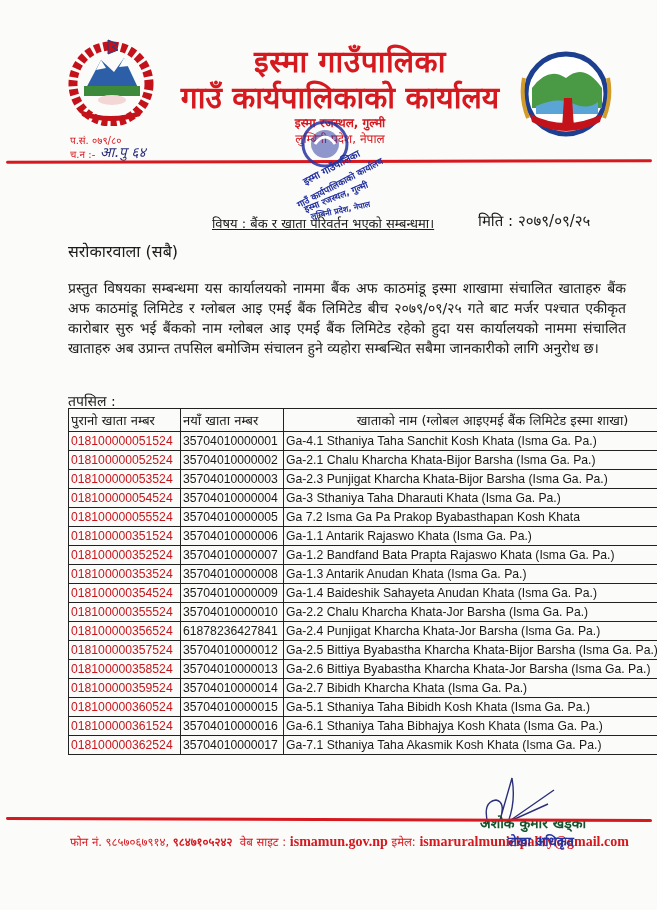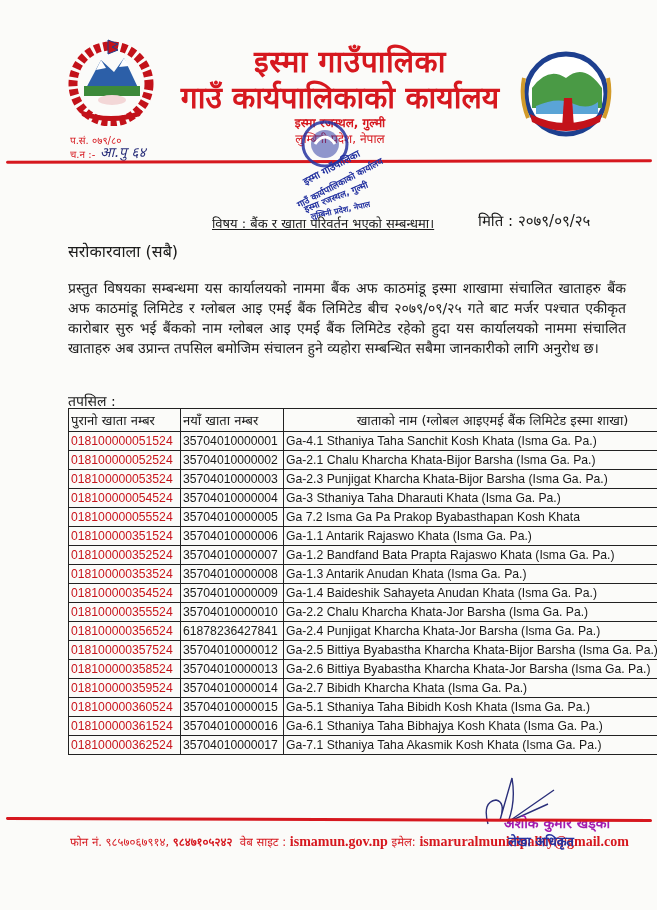--- a/index.html
+++ b/index.html
@@ -36,21 +36,21 @@
   #accounts-table th, #accounts-table td { border:1px solid #222; padding:1px 2px; text-align:left; vertical-align:middle; white-space:nowrap; }
   #accounts-table th { font-weight:normal; font-size:13px; height:20px; font-family:"DejaVu Sans", sans-serif; }
   #accounts-table th.c3 { text-align:center; }
   #accounts-table td { height:16px; }
   #accounts-table td.old { color:#c8161d; width:107px; }
   #accounts-table td.new { width:98px; }
   #accounts-table td.name { white-space:normal; line-height:15px; }
 
   
   #signature-scribble { left:478px; top:772px; width:80px; height:60px; }
-  #sign-name { left:504px; top:813px; font-size:14px; font-weight:bold; color:#a21caf; }
+  #sign-name { left:480px; top:813px; font-size:14px; font-weight:bold; color:#14532d; }
   #sign-title { left:508px; top:832px; font-size:13px; font-weight:bold; color:#2432a0; }
 
   
   #footer { left:70px; top:834px; font-size:11.5px; color:#d6181f; white-space:nowrap; }
   #footer .strong { font-family:"Liberation Serif", serif; font-weight:bold; font-size:14px; }
 </style>
 </head>
 <body>
 
 <svg id="logo-left" class="abs" viewBox="0 0 90 90">

